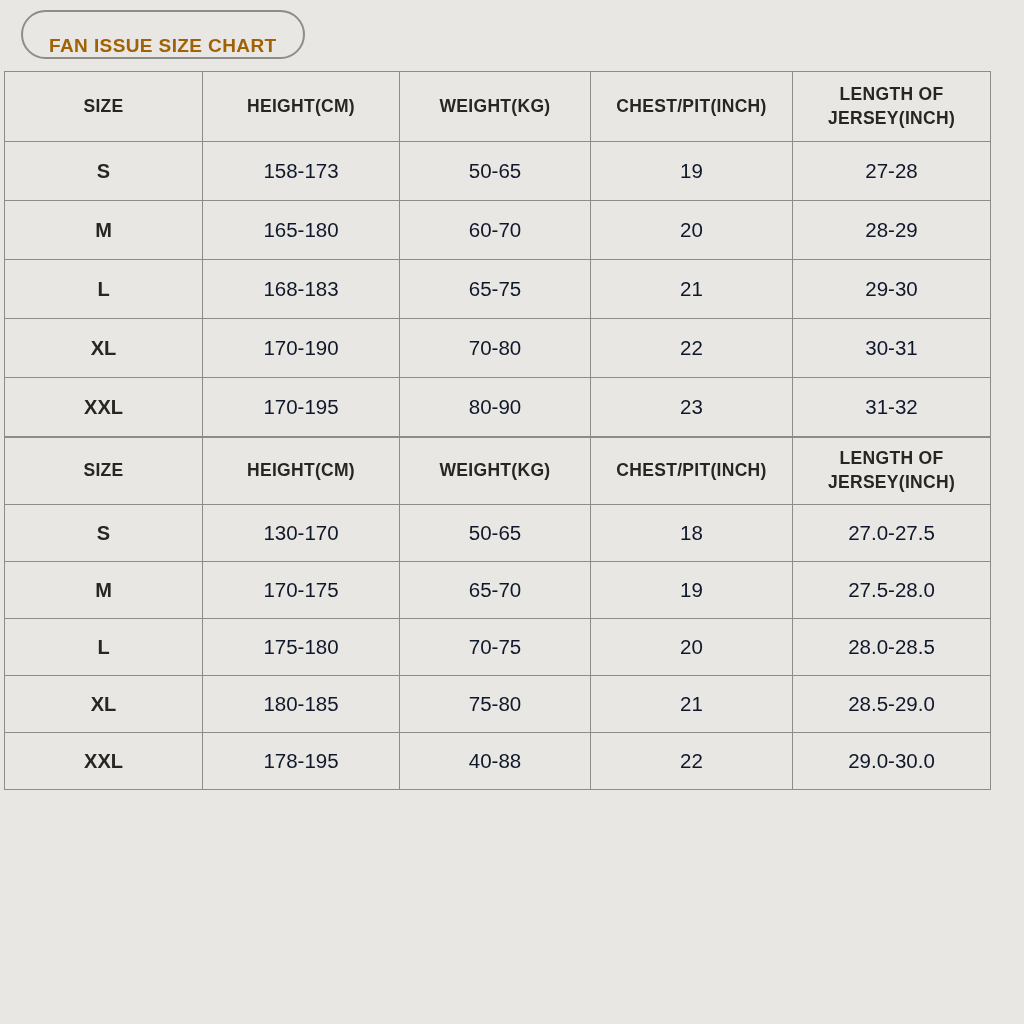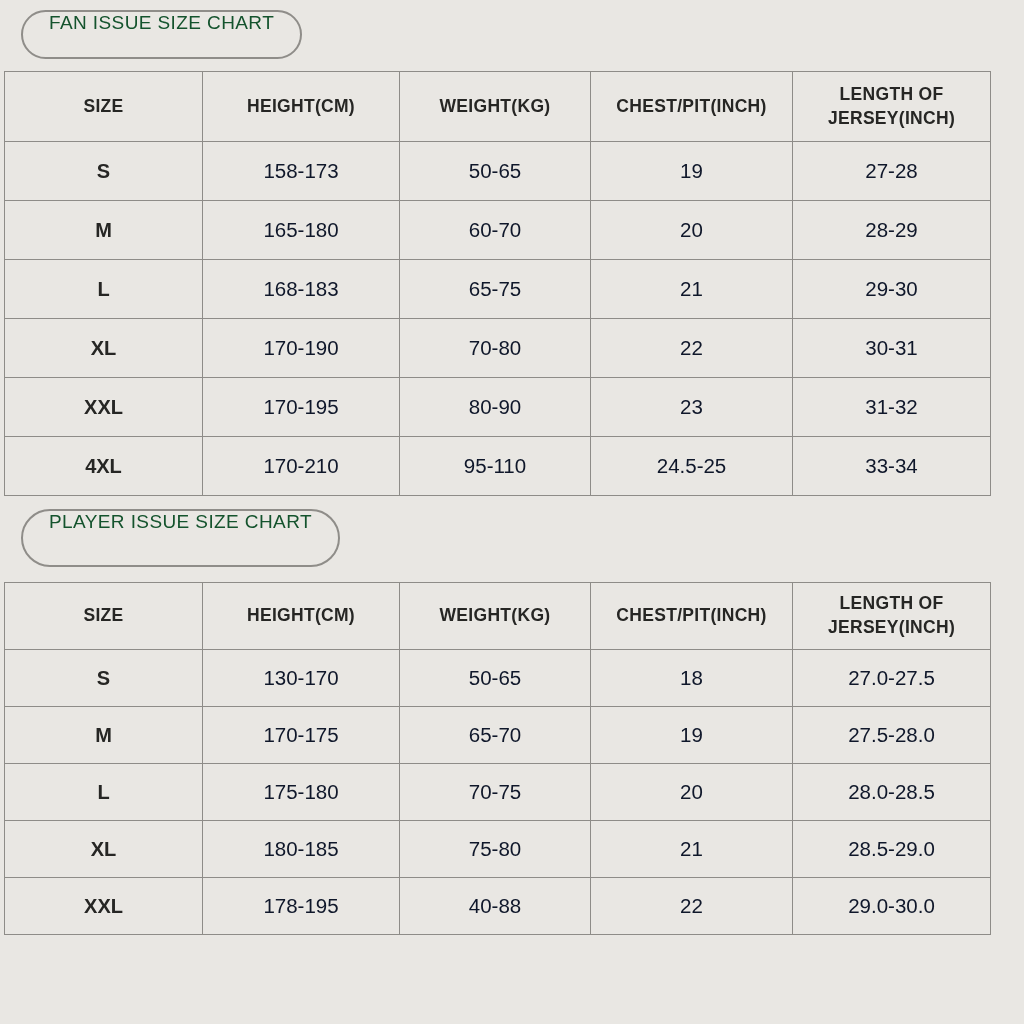--- a/index.html
+++ b/index.html
@@ -12,29 +12,29 @@
     color: #272725;
     overflow: hidden;
   }
   .page {
     width: 1024px;
     height: 1024px;
     box-sizing: border-box;
   }
   .pill {
     display: inline-flex;
-    align-items: flex-start;
+    align-items: flex-end;
     justify-content: center;
     border: 2px solid #8f8d89;
     border-radius: 999px;
     background: transparent;
-    font-weight: normal;
+    font-weight: bold;
     font-size: 19px;
     letter-spacing: 0.4px;
-    color: #14532d;
+    color: #a16207;
     padding: 0 26px;
     box-sizing: border-box;
     white-space: nowrap;
   }
   .pill-fan {
     margin: 10px 0 12px 21px;
     height: 49px;
   }
   .pill-player {
     margin: 13px 0 15px 21px;
@@ -139,35 +139,25 @@
             <td>22</td>
             <td>30-31</td>
           </tr>
           <tr>
             <td class="size-cell">XXL</td>
             <td>170-195</td>
             <td>80-90</td>
             <td>23</td>
             <td>31-32</td>
           </tr>
-          <tr>
-            <td class="size-cell">4XL</td>
-            <td>170-210</td>
-            <td>95-110</td>
-            <td>24.5-25</td>
-            <td>33-34</td>
-          </tr>
         </tbody>
       </table>
   </section>
 
   <section>
-    <div class="pill pill-player">
-      <span>PLAYER ISSUE SIZE CHART</span>
-    </div>
     <table class="size-table player-table">
       <colgroup>
         <col class="c0">
           <col class="c1">
           <col class="c2">
           <col class="c3">
           <col class="c4">
       </colgroup>
     <thead>
           <tr>

